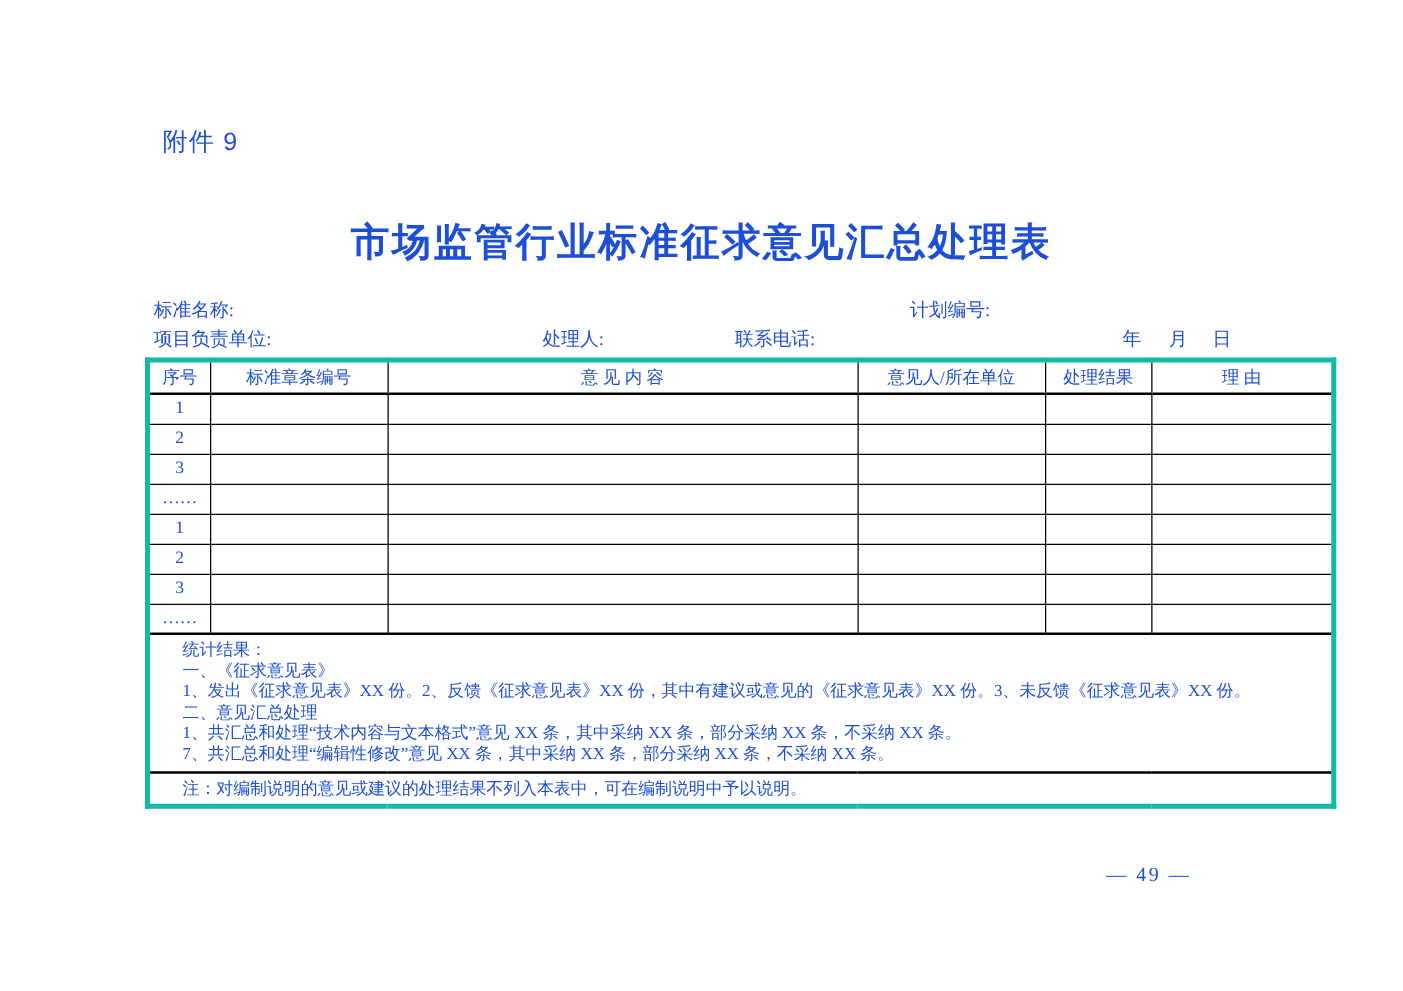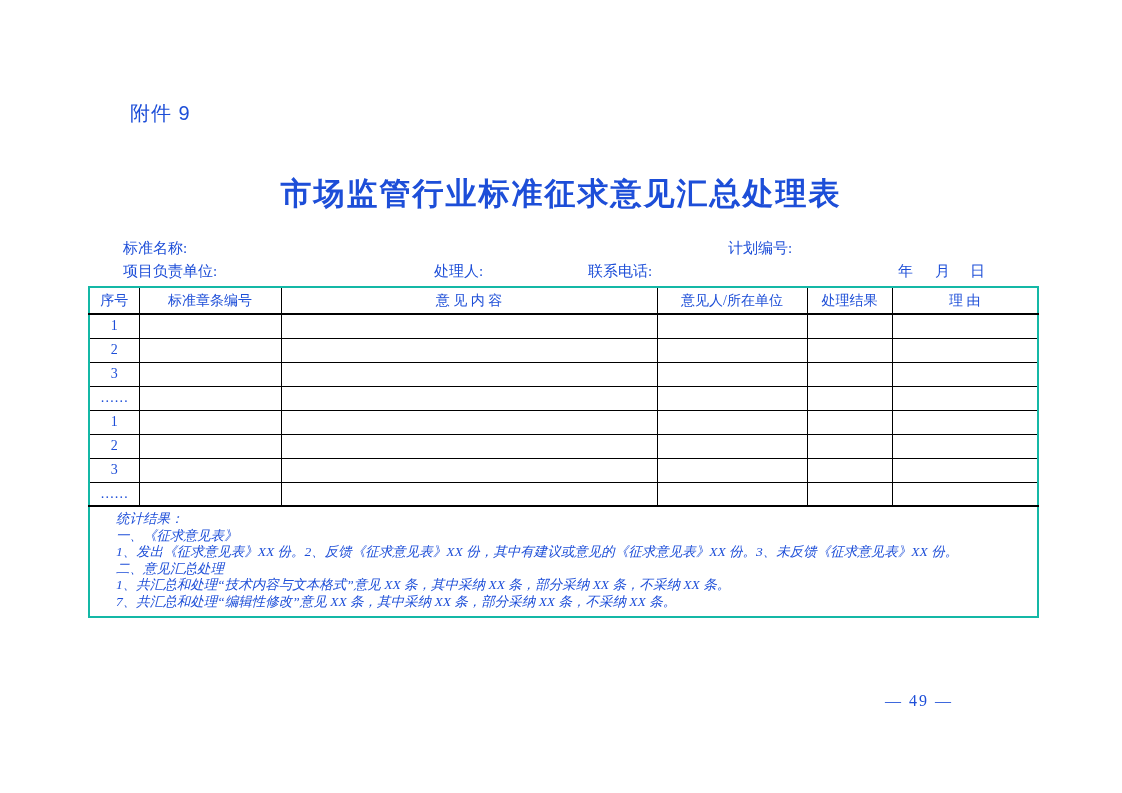--- a/index.html
+++ b/index.html
@@ -41,39 +41,39 @@
     border-collapse:collapse;
     table-layout:fixed;
     font-size:14px;
   }
   table.form td, table.form th {
     border:1px solid #000;
     font-weight:normal;
     vertical-align:middle;
     overflow:hidden;
   }
-  table.form { border:2px solid #14b8a6; }
+  table.form { border:4px solid #14b8a6;margin-left:28px; }
   tr.header-row th { height:27px; text-align:center; border-bottom:2px solid #000; }
   tr.section-row td { height:26px; text-align:left; padding-left:4px; }
   tr.data-row td { height:24px; }
   td.num-cell { text-align:center; }
   tr.stats-row td {
     border-top:2px solid #000;
     padding:4px 8px 6px 26px;
     font-size:13.5px;
     line-height:16.5px;
     vertical-align:top;
   }
   tr.note-row td {
     border-top:2px solid #000;
     height:27px;
     padding-left:26px;
     font-size:13.5px;
   }
-  .stat-line { white-space:nowrap;font-style:italic; }
+  .stat-line { white-space:nowrap; }
   .page-number {
     position:absolute; left:885px; top:692px;
     font-size:16px; letter-spacing:2px; white-space:nowrap;
   }
 </style>
 </head>
 <body>
 
 <div class="page">
 
@@ -184,18 +184,21 @@
         <td colspan="6">
           <div class="stat-line">统计结果：</div>
           <div class="stat-line">一、《征求意见表》</div>
           <div class="stat-line">1、发出《征求意见表》XX 份。2、反馈《征求意见表》XX 份，其中有建议或意见的《征求意见表》XX 份。3、未反馈《征求意见表》XX 份。</div>
           <div class="stat-line">二、意见汇总处理</div>
           <div class="stat-line">1、共汇总和处理“技术内容与文本格式”意见 XX 条，其中采纳 XX 条，部分采纳 XX 条，不采纳 XX 条。</div>
           <div class="stat-line">7、共汇总和处理“编辑性修改”意见 XX 条，其中采纳 XX 条，部分采纳 XX 条，不采纳 XX 条。</div>
         </td>
       </tr>
 
+      <tr class="note-row">
+        <td colspan="6">注：对编制说明的意见或建议的处理结果不列入本表中，可在编制说明中予以说明。</td>
+      </tr>
     </tbody>
   </table>
 
   <div class="page-number">— 49 —</div>
 
 </div>
 
 </body></html>

